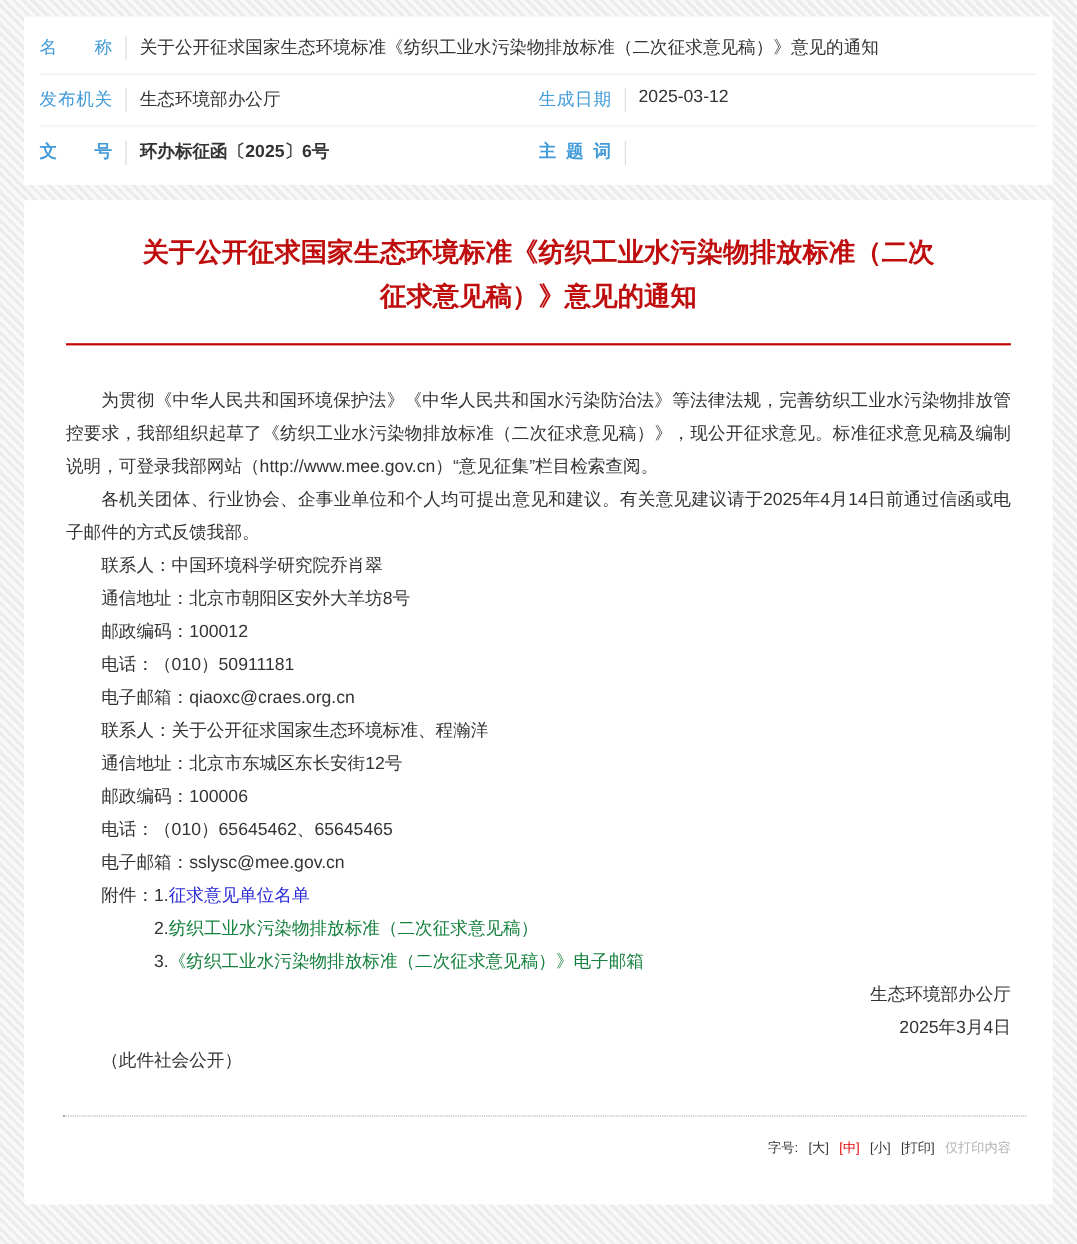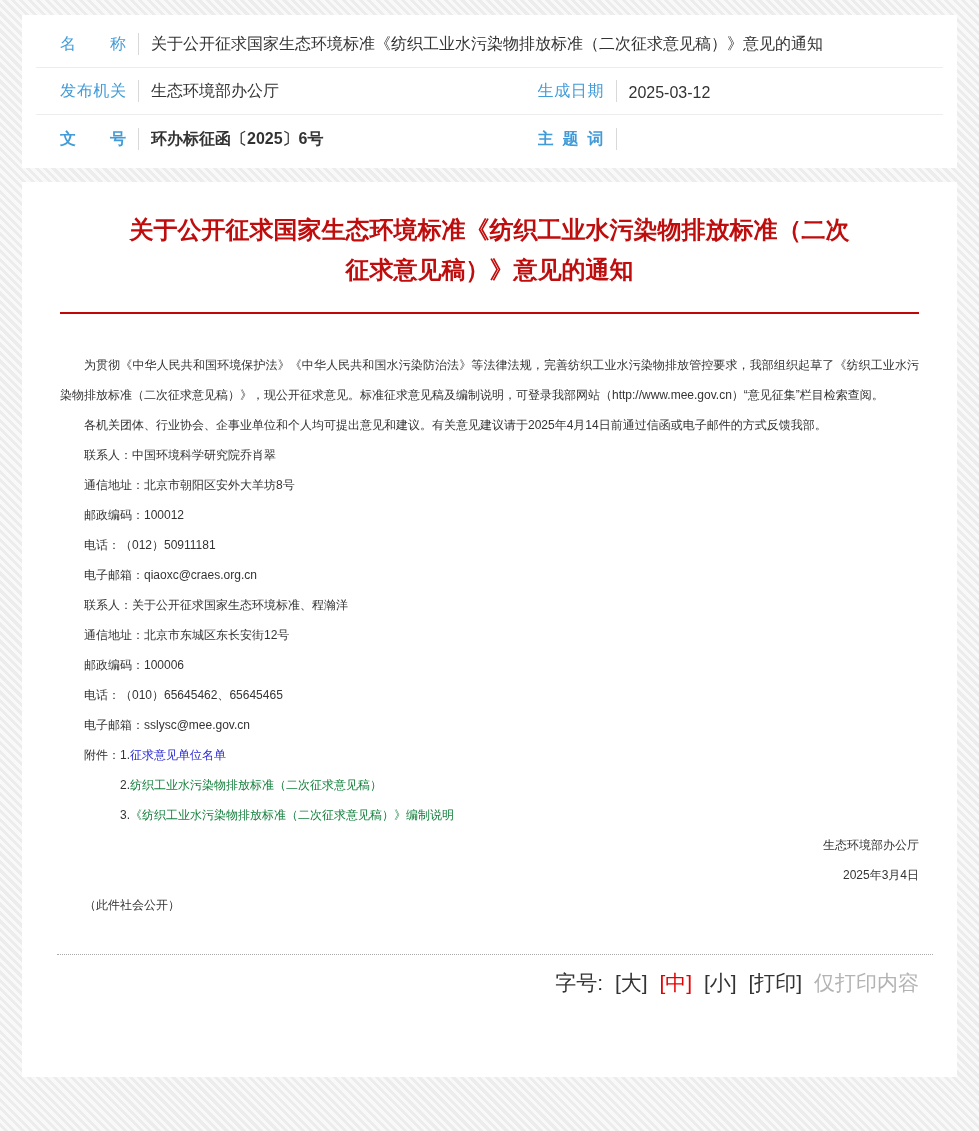--- a/index.html
+++ b/index.html
@@ -11,52 +11,52 @@
     background-image:
       repeating-linear-gradient(45deg, rgba(255,255,255,.55) 0 3px, rgba(0,0,0,0.018) 3px 6px);
     color:#333;
   }
   .card { background:#ffffff; margin:0 22px; }
 
   
   .info-card { margin-top:15px; padding:6px 14px; }
   .info-row { display:flex; align-items:center; height:47px; border-bottom:1px solid #ededed; }
   .info-row:last-child { border-bottom:none;font-weight:bold; }
-  .info-cell { display:flex; align-items:flex-end; flex:0 0 50%; min-width:0;margin-left:24px; }
+  .info-cell { display:flex; align-items:flex-start; flex:0 0 50%; min-width:0; }
   .info-cell.full { flex:1 1 100%; }
   .f-label {
     flex:0 0 66px; width:66px;
     color:#419bd8; font-size:16px;
     text-align:justify; text-align-last:justify;
     white-space:nowrap; overflow:hidden;
   }
   .vsep { flex:0 0 1px; width:1px; height:22px; background:#d9d9d9; margin:0 12px; }
   .f-value { font-size:16px; color:#333; white-space:nowrap; overflow:hidden; }
 
   
   .doc-card { margin-top:14px; padding:0 38px 40px; min-height:895px; }
   .doc-title {
     color:#bf0d0d; font-weight:bold; font-size:24px; line-height:40px;
     text-align:center; width:732px; margin:0 auto; padding-top:28px;
   }
   .red-rule { height:2px; background:#c00606; border:none; margin:22px 0 0 0; }
-  .doc-body { margin-top:36px; font-size:12px; line-height:30px; color:#333; }
+  .doc-body { margin-top:36px; font-size:16px; line-height:30px; color:#333; }
   .para { margin:0; text-indent:2em; text-align:justify; }
   .contact-line { text-indent:2em; }
   .attach-first { text-indent:2em; }
   .attach-cont { margin-left:5em; }
   .doc-link { text-decoration:none; cursor:pointer; }
   .link-blue { color:#2a2ad5; }
   .link-purple { color:#15803d; }
   .sign-line { text-align:right; }
   .note-line { text-indent:2em; }
 
   
   .dotted-sep { border:none; border-top:1px dotted #a9a9a9; margin:34px -14px 0 -3px; }
-  .footer-bar { margin-top:16px; text-align:right; font-size:21px; color:#333; line-height:24px; }
+  .footer-bar { margin-top:16px; text-align:right; font-size:12px; color:#333; line-height:24px; }
   .footer-bar span { margin-left:6px; }
   .fs-label { color:#333; }
   .fs-btn { color:#333; cursor:pointer; }
   .fs-btn.active { color:#e60000; }
   .print-note { color:#b3b3b3; }
 </style>
 </head>
 <body>
 
 <div class="card info-card">
@@ -97,31 +97,31 @@
   <h1 class="doc-title">关于公开征求国家生态环境标准《纺织工业水污染物排放标准（二次征求意见稿）》意见的通知</h1>
   <hr class="red-rule">
 
   <div class="doc-body">
     <p class="para">为贯彻《中华人民共和国环境保护法》《中华人民共和国水污染防治法》等法律法规，完善纺织工业水污染物排放管控要求，我部组织起草了《纺织工业水污染物排放标准（二次征求意见稿）》，现公开征求意见。标准征求意见稿及编制说明，可登录我部网站（http://www.mee.gov.cn）“意见征集”栏目检索查阅。</p>
     <p class="para">各机关团体、行业协会、企事业单位和个人均可提出意见和建议。有关意见建议请于2025年4月14日前通过信函或电子邮件的方式反馈我部。</p>
 
     <div class="contact-line">联系人：中国环境科学研究院乔肖翠</div>
     <div class="contact-line">通信地址：北京市朝阳区安外大羊坊8号</div>
     <div class="contact-line">邮政编码：100012</div>
-    <div class="contact-line">电话：（012）50911181</div>
+    <div class="contact-line">电话：（010）50911181</div>
     <div class="contact-line">电子邮箱：qiaoxc@craes.org.cn</div>
     <div class="contact-line">联系人：关于公开征求国家生态环境标准、程瀚洋</div>
     <div class="contact-line">通信地址：北京市东城区东长安街12号</div>
     <div class="contact-line">邮政编码：100006</div>
     <div class="contact-line">电话：（010）65645462、65645465</div>
     <div class="contact-line">电子邮箱：sslysc@mee.gov.cn</div>
 
     <div class="attach-first"><span>附件：</span><span>1.</span><a class="doc-link link-blue">征求意见单位名单</a></div>
     <div class="attach-cont"><span>2.</span><a class="doc-link link-purple">纺织工业水污染物排放标准（二次征求意见稿）</a></div>
-    <div class="attach-cont"><span>3.</span><a class="doc-link link-purple">《纺织工业水污染物排放标准（二次征求意见稿）》编制说明</a></div>
+    <div class="attach-cont"><span>3.</span><a class="doc-link link-purple">《纺织工业水污染物排放标准（二次征求意见稿）》电子邮箱</a></div>
 
     <div class="sign-line">生态环境部办公厅</div>
     <div class="sign-line">2025年3月4日</div>
     <div class="note-line">（此件社会公开）</div>
   </div>
 
   <hr class="dotted-sep">
   <div class="footer-bar">
     <span class="fs-label">字号:</span>
     <span class="fs-btn">[大]</span>

